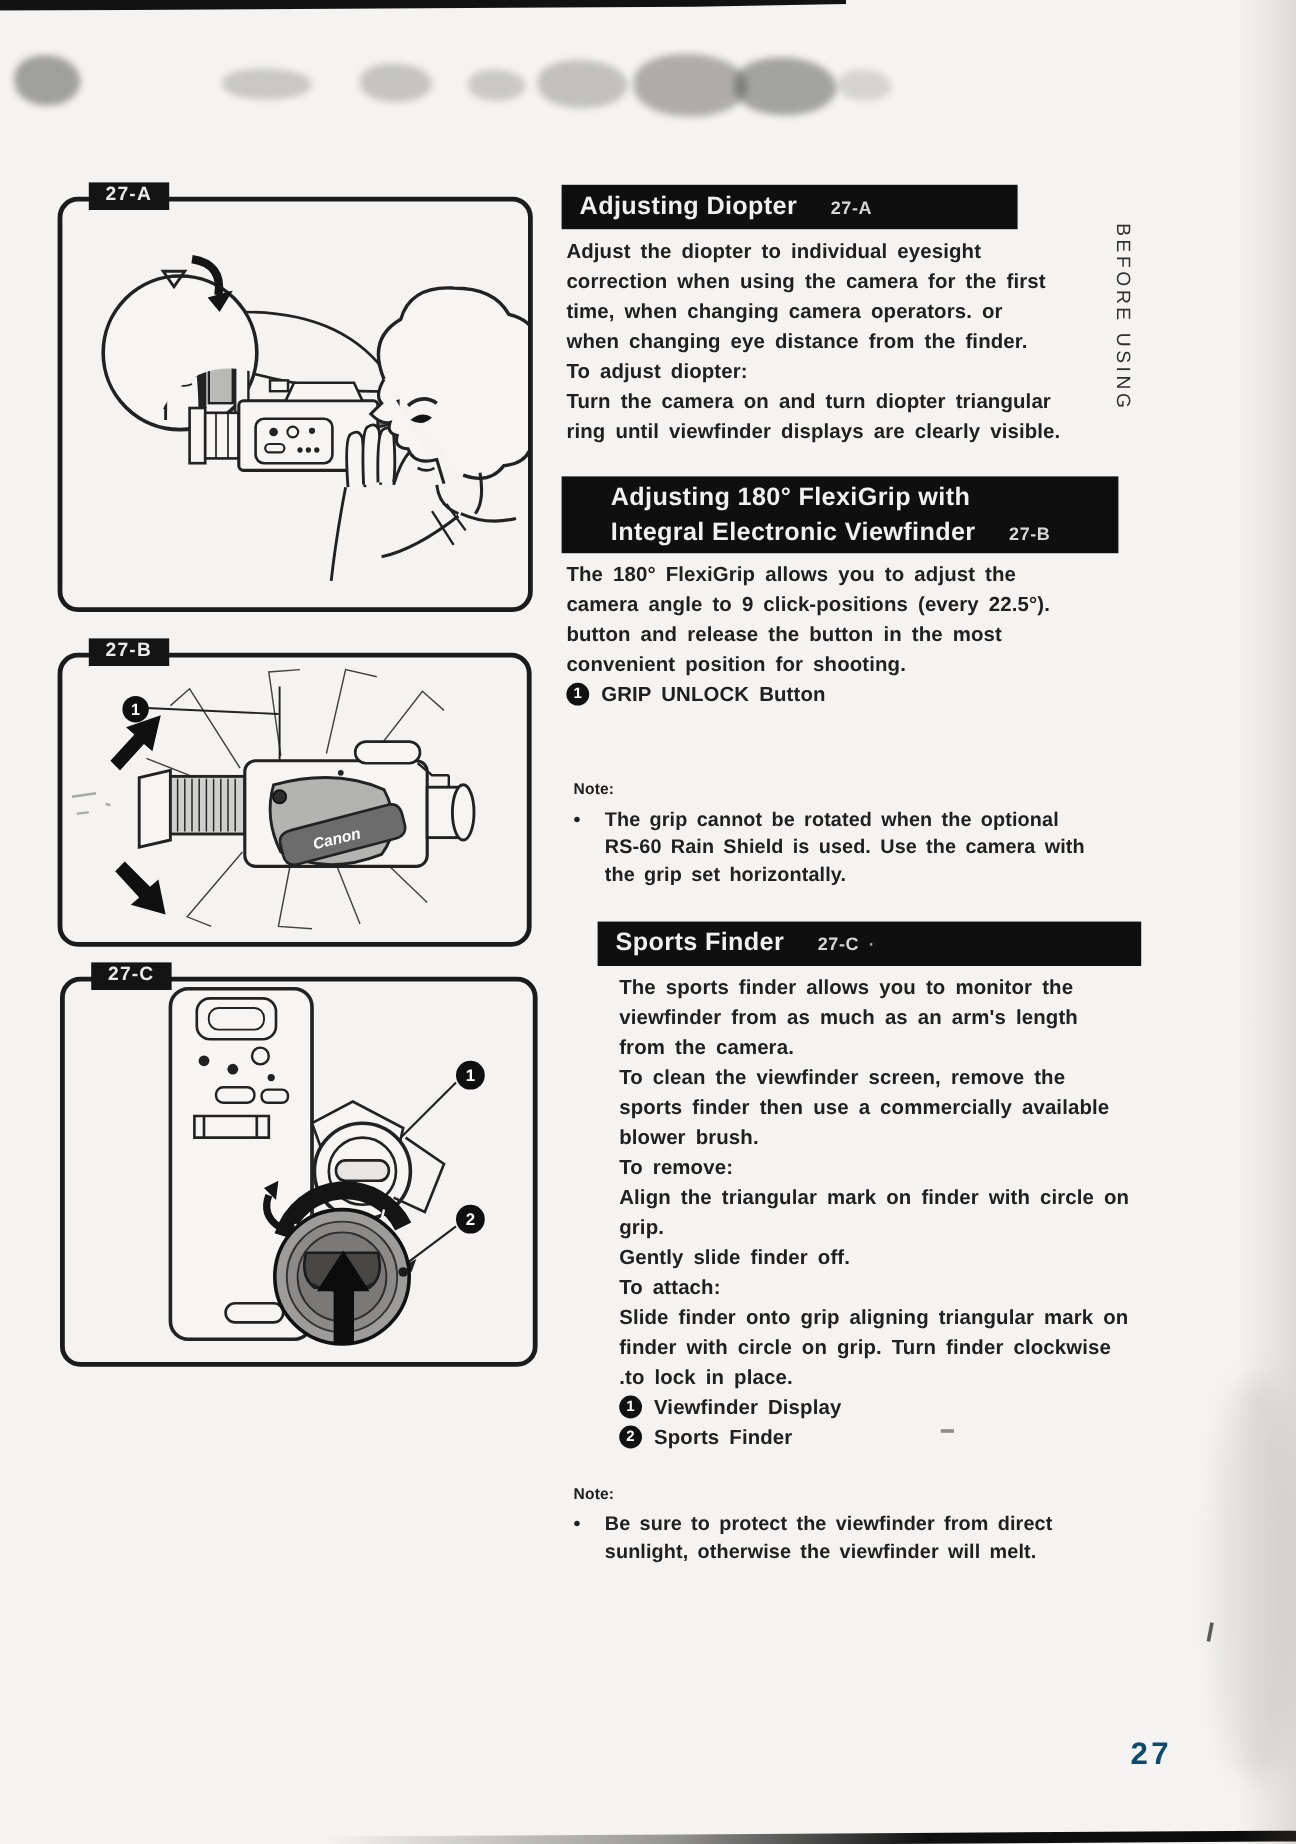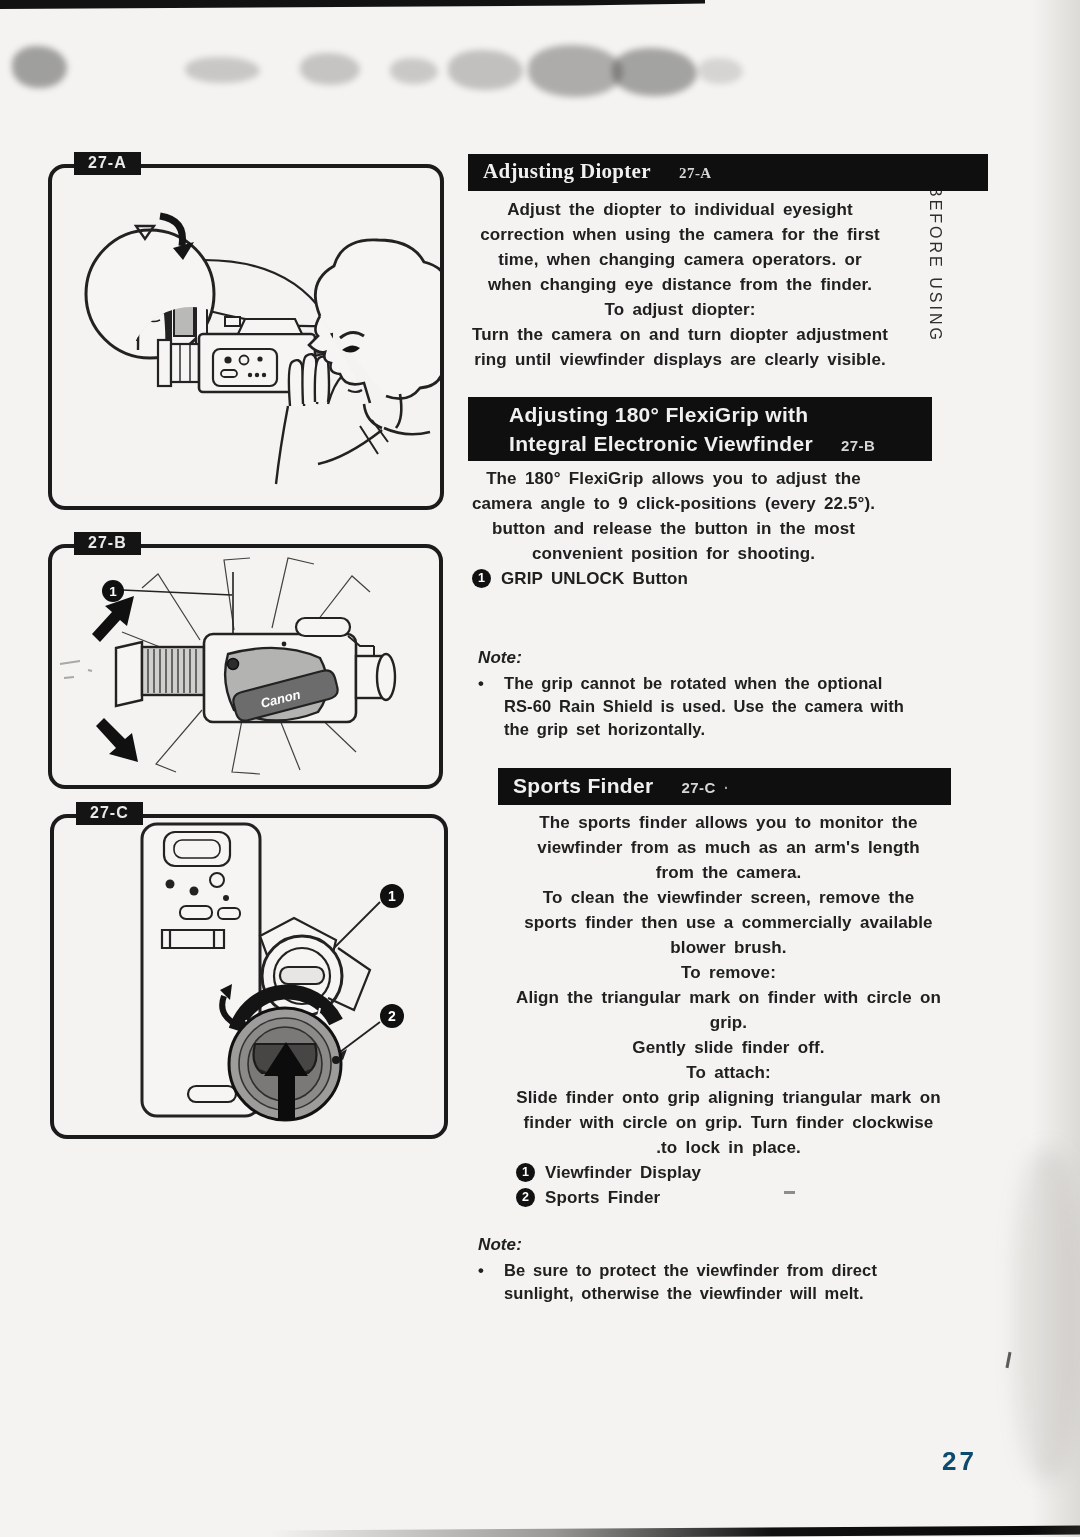--- a/index.html
+++ b/index.html
@@ -62,32 +62,32 @@
   }
   .hdr .title-line { font-size:21px; line-height:29px; white-space:nowrap; }
   .hdr .ref { font-size:15px; color:#d6d6d6; margin-left:28px; letter-spacing:0.5px; }
   .hdr .ref-mark { font-size:14px; color:#cfcfcf; margin-left:8px; opacity:.8; }
 
   
   .body-block {
     position:absolute; left:472px; font-size:17px; font-weight:bold; color:#202020;
     line-height:25px; letter-spacing:0.1px; word-spacing:3.5px; white-space:nowrap;
   }
-  .text-line { height:25px;text-align:center; }
+  .text-line { height:25px; }
   .callout-line { height:25px; display:flex; align-items:center; gap:10px; }
   .badge {
     width:19px; height:19px; border-radius:50%; background:#111; color:#fff;
     font-size:12.5px; font-weight:bold; display:inline-flex; align-items:center;
     justify-content:center; flex:0 0 auto;
   }
   .note-block {
     position:absolute; left:478px; font-size:16.5px; font-weight:bold; color:#202020;
     line-height:23px; letter-spacing:0.1px; word-spacing:3px; white-space:nowrap;
   }
-  .note-heading { font-style:italic; font-size:17px; height:26px; }
+  .note-heading { font-size:13px; height:26px; }
   .note-row { display:flex; }
   .note-row .bullet { width:26px; flex:0 0 auto; }
   .note-indent { padding-left:26px; }
 </style>
 </head>
 <body>
 
 <div class="top-bar"></div>
 <div class="bottom-bar"></div>
 <div class="right-edge"></div>
@@ -244,30 +244,30 @@
     <path class="ink" stroke-width="1.8" d="M206,252 q25,12 50,0"></path>
     <circle cx="282" cy="242" r="4" fill="#1a1a1a"></circle>
 
     <path d="M178,204 q-14,-10 -8,-26" fill="none" stroke="#141414" stroke-width="6"></path>
     <polygon points="166,172 178,166 176,182" fill="#141414"></polygon>
 
     <polygon points="232,224 210,258 224,258 224,302 241,302 241,258 254,258" fill="#0c0c0c"></polygon>
   </svg>
 </div>
 
-<div class="hdr" style="top:154px;width:520px;height:37px;font-family:Liberation Serif, serif;">
+<div class="hdr" style="top:154px;width:380px;height:37px;">
   <span class="title-line"><span>Adjusting Diopter</span><span class="ref">27-A</span></span>
 </div>
 <div class="body-block" style="top:197px;">
   <div class="text-line">Adjust the diopter to individual eyesight</div>
   <div class="text-line">correction when using the camera for the first</div>
   <div class="text-line">time, when changing camera operators. or</div>
   <div class="text-line">when changing eye distance from the finder.</div>
   <div class="text-line">To adjust diopter:</div>
-  <div class="text-line">Turn the camera on and turn diopter adjustment</div>
+  <div class="text-line">Turn the camera on and turn diopter triangular</div>
   <div class="text-line">ring until viewfinder displays are clearly visible.</div>
 </div>
 
 <div class="hdr" style="top:397px;width:464px;height:64px;padding-left:41px;">
   <div class="title-line">Adjusting 180° FlexiGrip with</div>
   <div class="title-line"><span>Integral Electronic Viewfinder</span><span class="ref">27-B</span></div>
 </div>
 <div class="body-block" style="top:466px;">
   <div class="text-line">The 180° FlexiGrip allows you to adjust the</div>
   <div class="text-line">camera angle to 9 click-positions (every 22.5°).</div>

